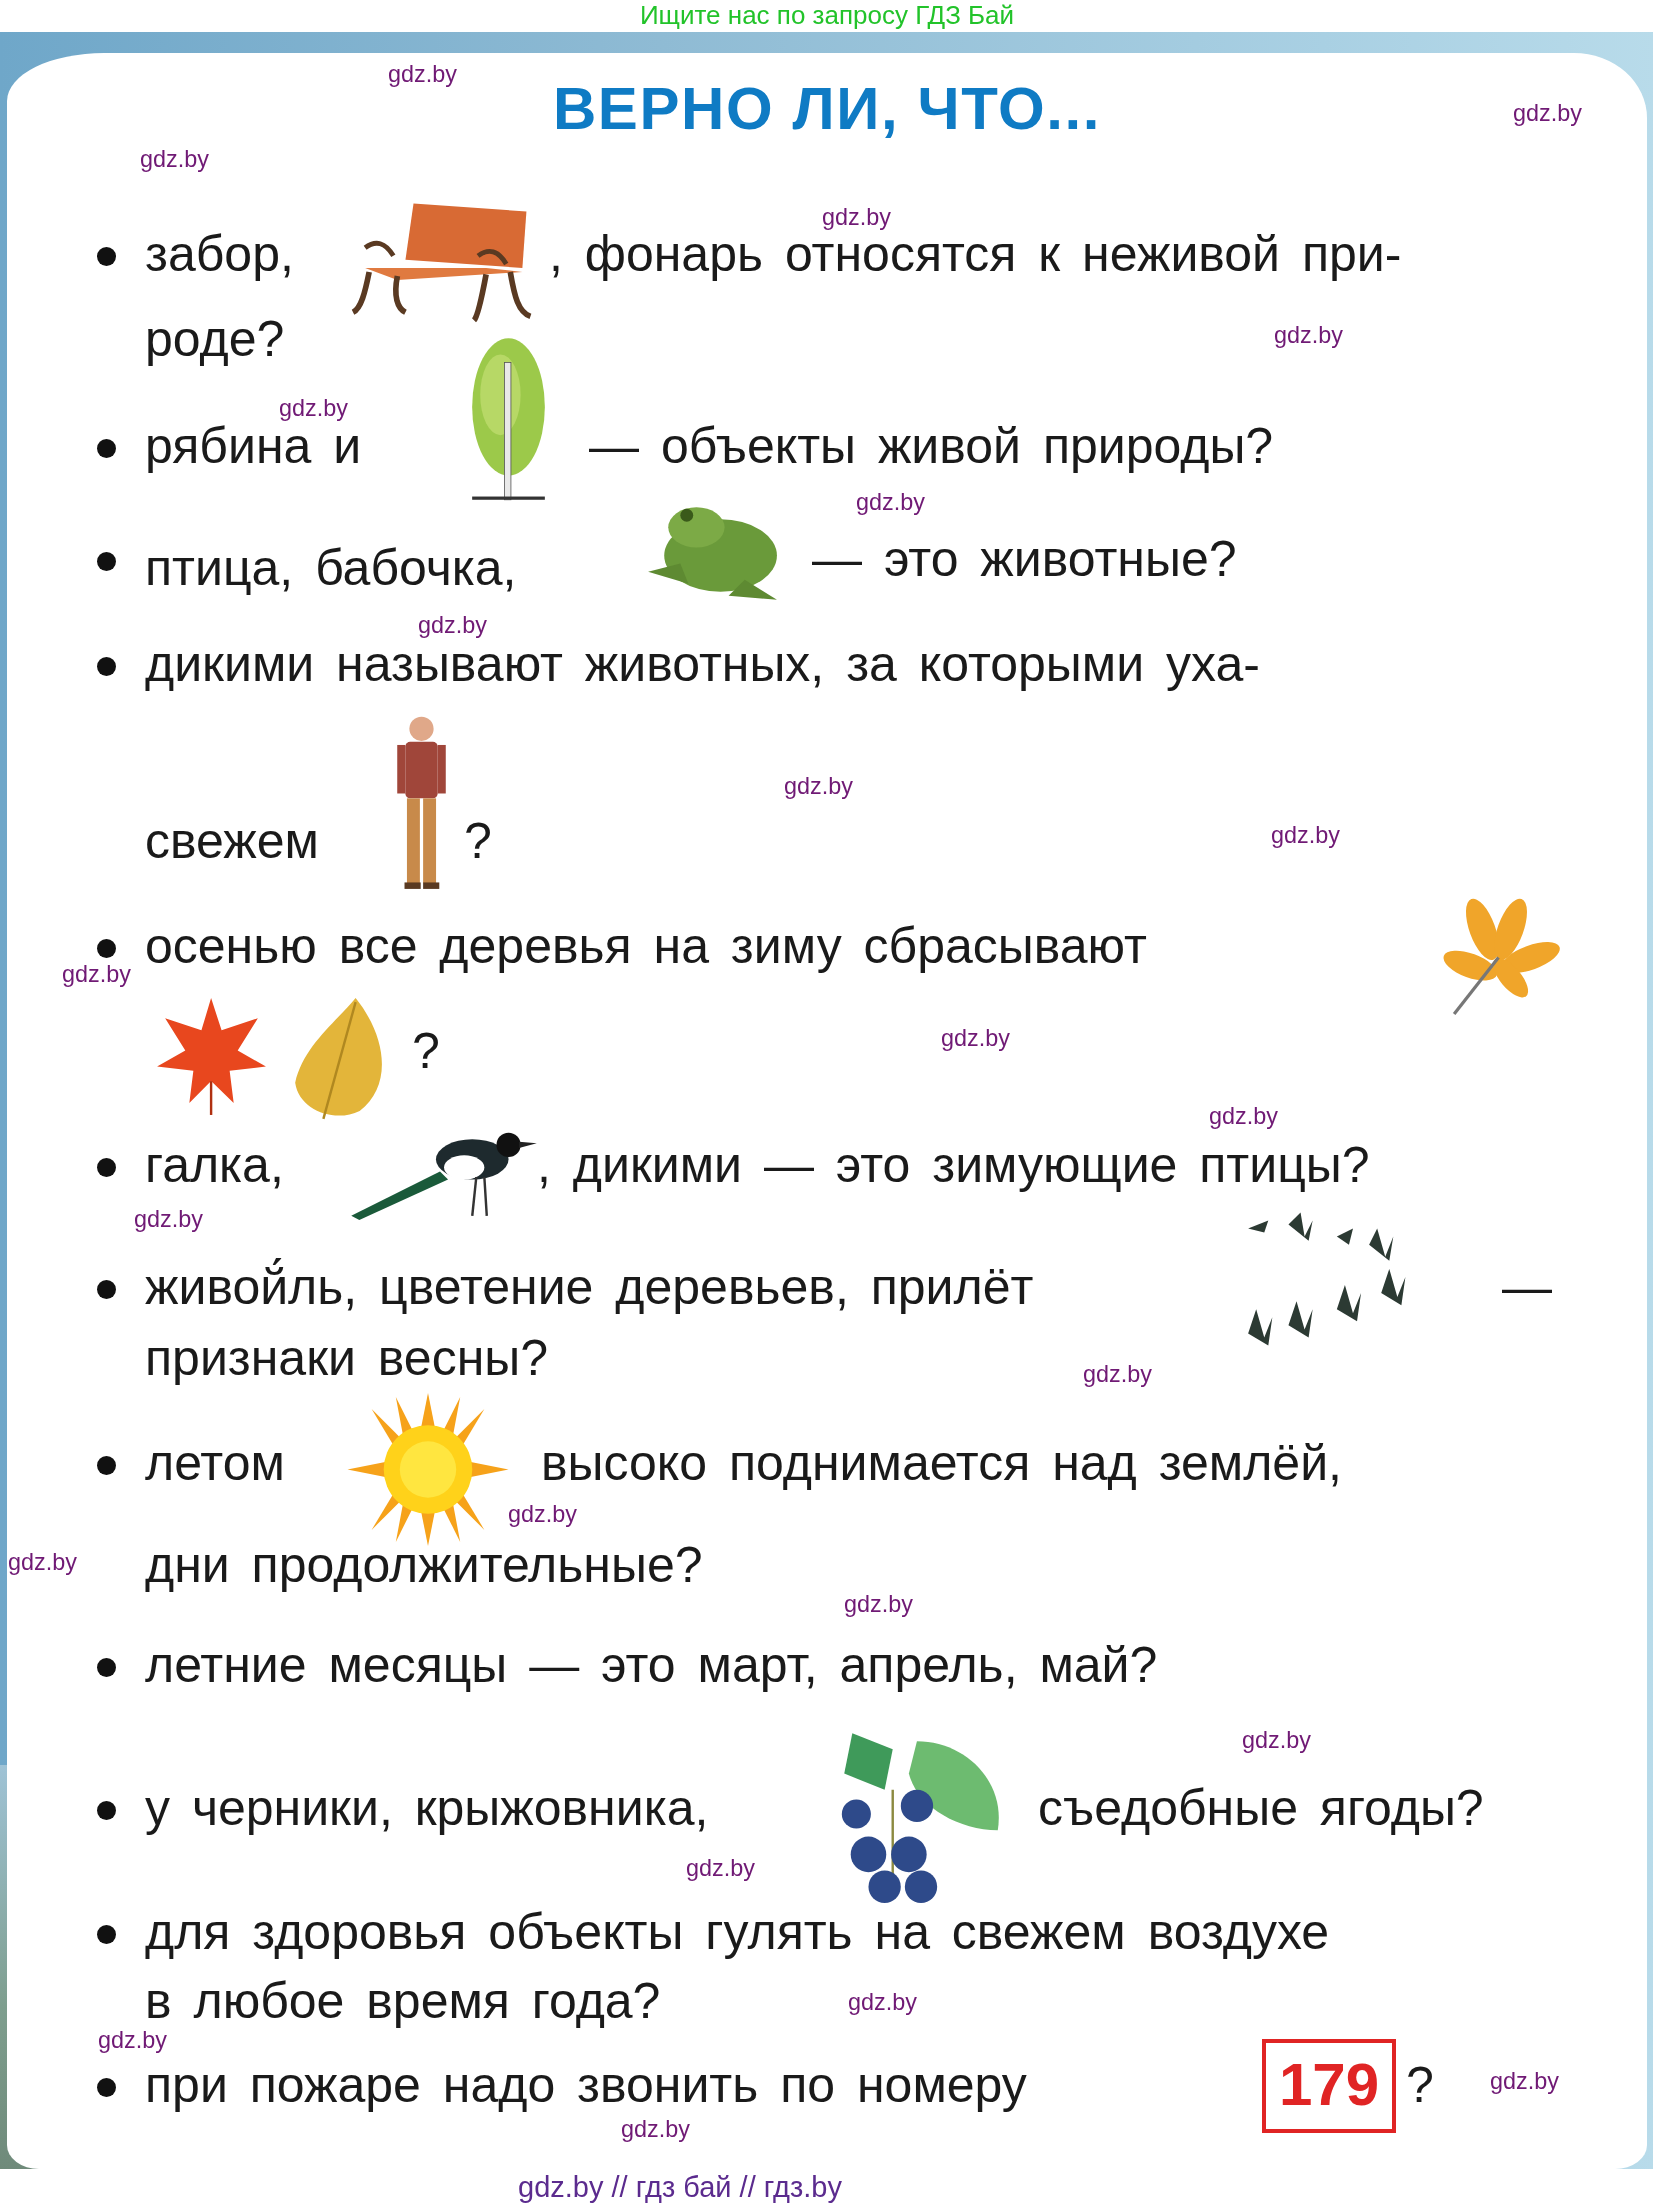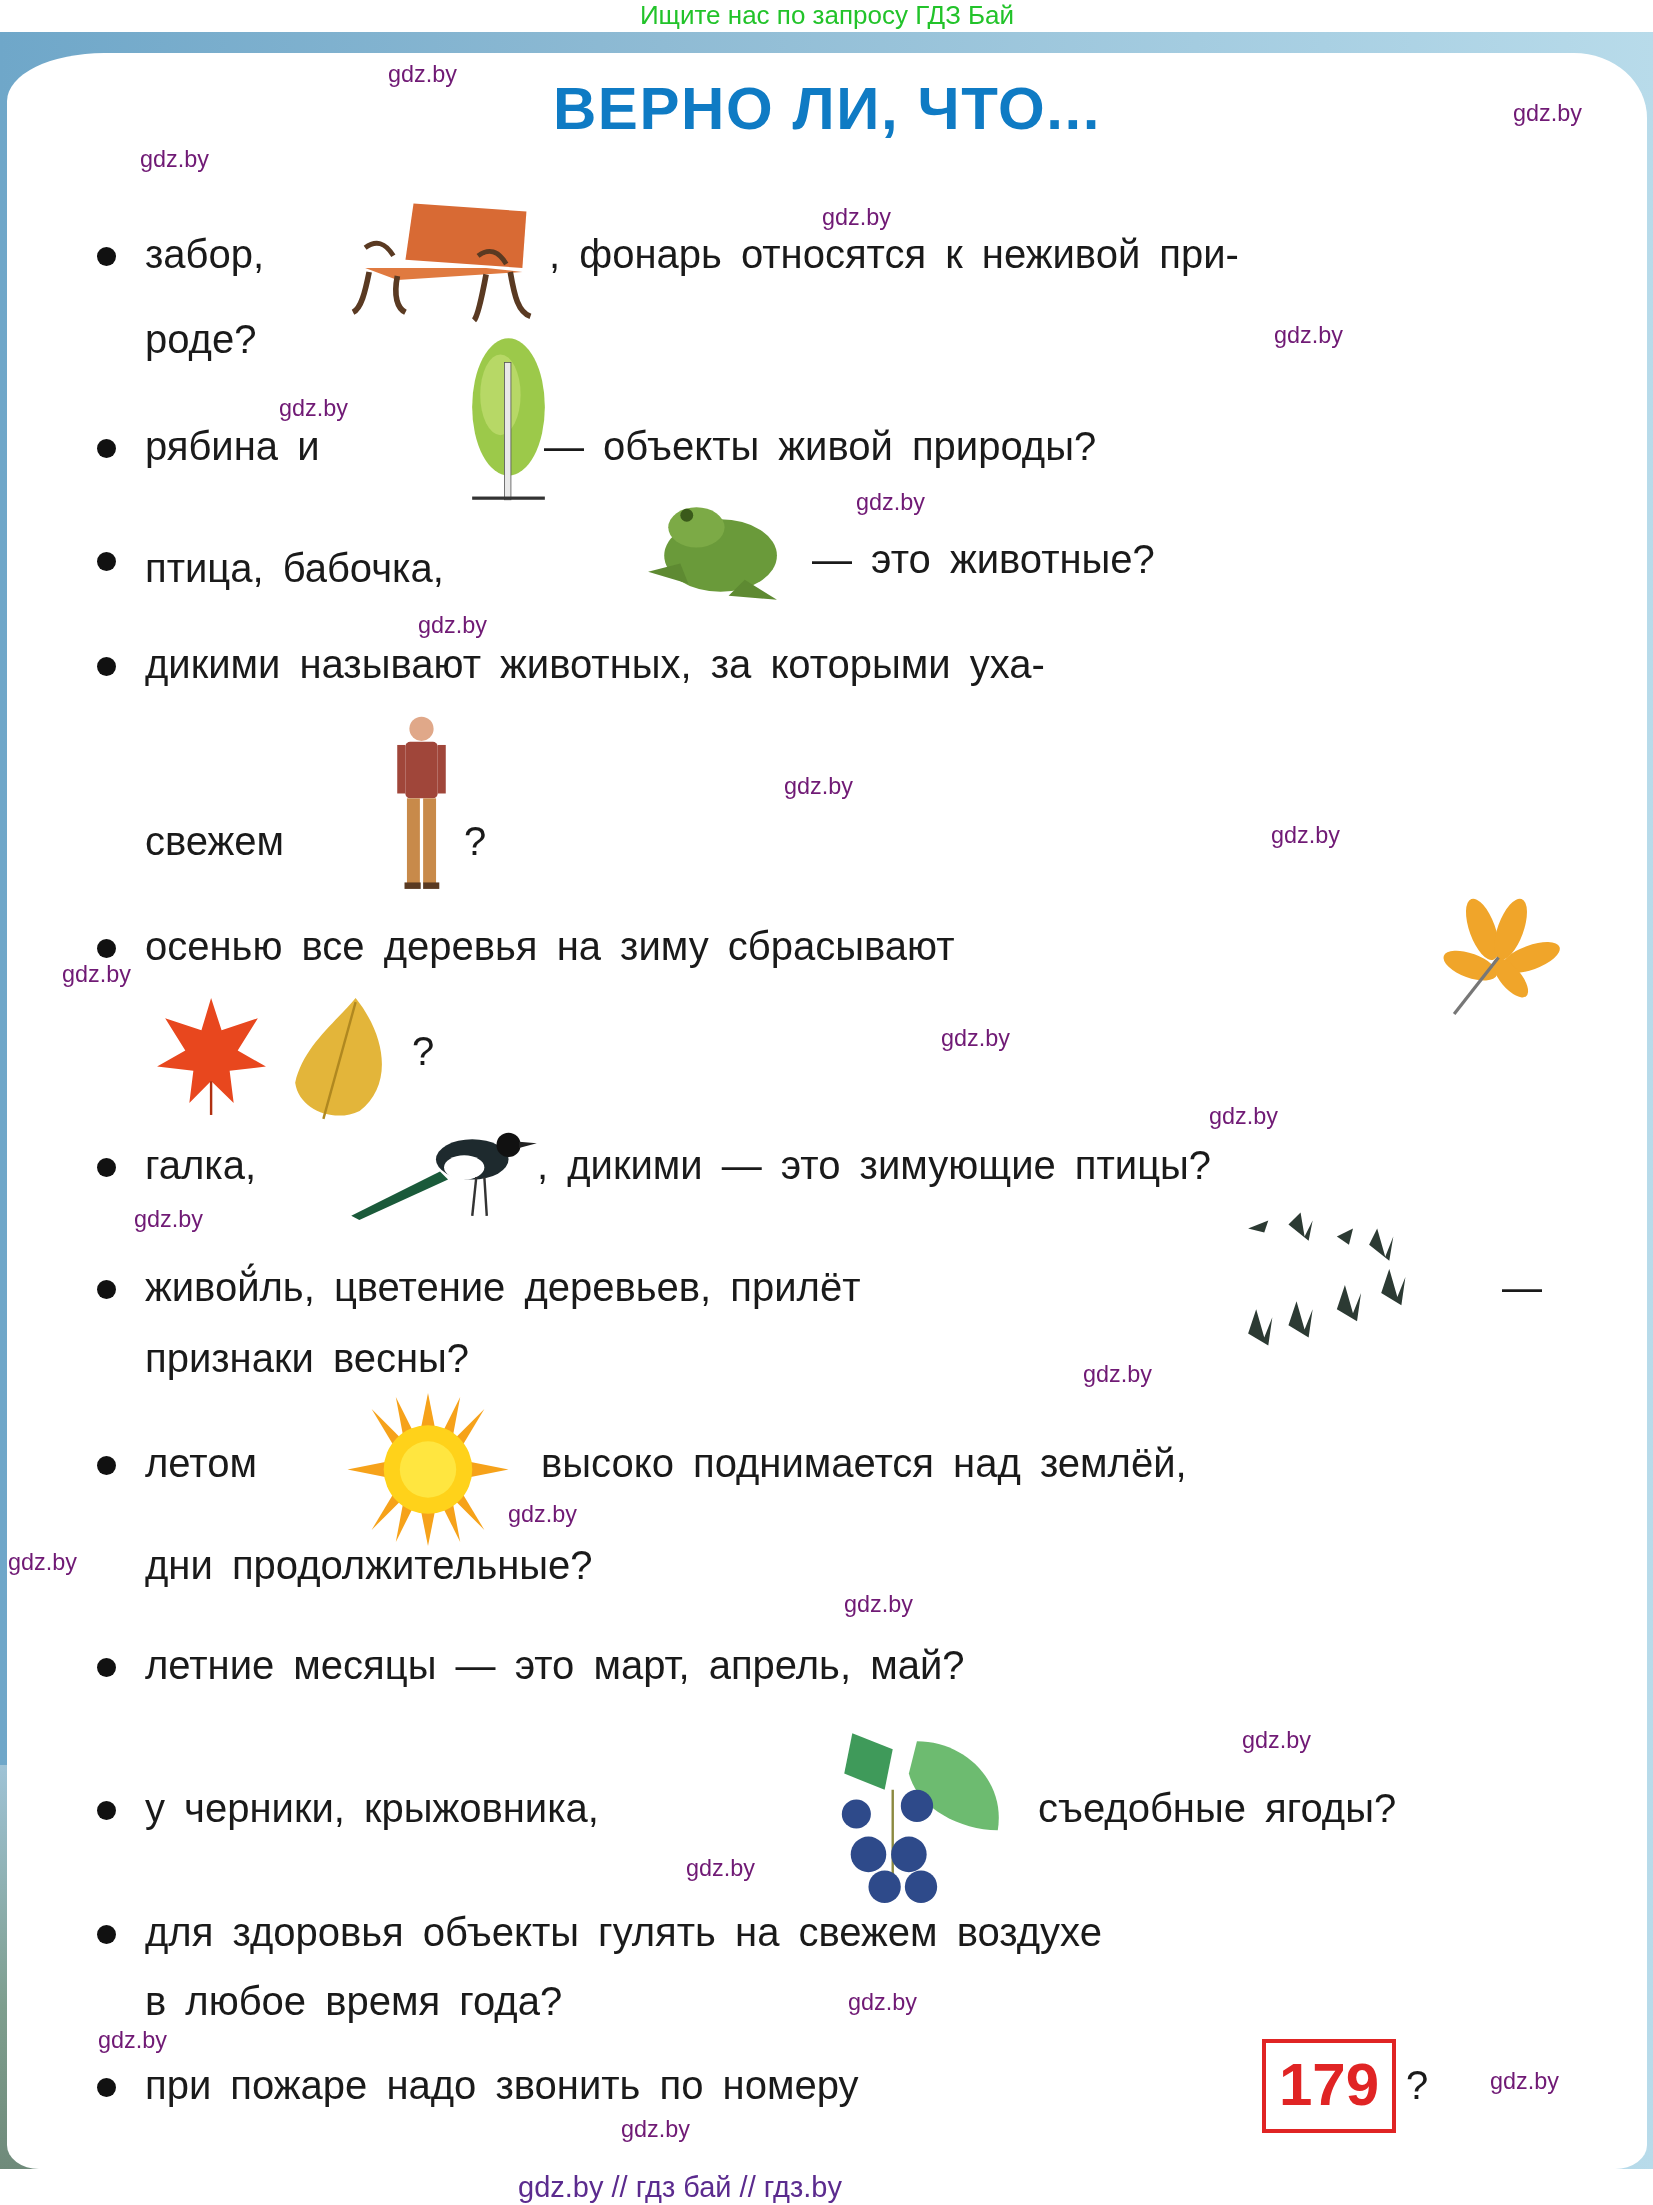--- a/index.html
+++ b/index.html
@@ -30,21 +30,21 @@
     border-bottom-right-radius:32px 24px;
   }
   .title {
     position:absolute; left:0; width:1654px; top:74px; text-align:center;
     color:#0f7bc4; font-weight:bold; font-size:60px; letter-spacing:1.6px;
   }
   .wm {
     position:absolute; font-size:23.4px; color:#701a75; white-space:nowrap;
   }
   .line {
-    position:absolute; left:145px; font-size:40px; color:#1a1a1a; white-space:nowrap;
+    position:absolute; left:145px; font-size:50px; color:#1a1a1a; white-space:nowrap;
     line-height:65px; word-spacing:8px;
   }
   .bullet {
     position:absolute; left:97px; width:19.4px; height:19.4px; border-radius:50%; background:#111;
   }
   .pic { position:absolute; overflow:hidden; }
   .box101 {
     position:absolute; left:1262px; top:2039px; width:134px; height:94px;
     border:4.8px solid #e02424; box-sizing:border-box;
     color:#e02424; font-weight:bold; font-size:60px; text-align:center; line-height:84px;
@@ -111,21 +111,21 @@
 <div class="bullet" style="top:439px"></div>
 <div class="line" style="top:414px">рябина и</div>
 <div class="pic" style="left:456px;top:330px;width:105px;height:178px">
   <svg width="105" height="178" viewBox="0 0 130 220">
     <ellipse cx="65" cy="95" rx="45" ry="85" fill="#9cc94a"></ellipse>
     <ellipse cx="55" cy="80" rx="25" ry="50" fill="#b7d866"></ellipse>
     <rect x="60" y="40" width="8" height="170" fill="#e9e9e9" stroke="#555" stroke-width="1"></rect>
     <rect x="20" y="206" width="90" height="4" fill="#333"></rect>
   </svg>
 </div>
-<div class="line" style="top:414px;left:544px">— объекты живой природы?</div>
+<div class="line" style="top:414px;left:589px">— объекты живой природы?</div>
 
 <div class="bullet" style="top:552px"></div>
 <div class="line" style="top:536px">птица, бабочка,</div>
 <div class="pic" style="left:632px;top:483px;width:153px;height:129px">
   <svg width="153" height="129" viewBox="0 0 190 160">
     <ellipse cx="110" cy="90" rx="70" ry="45" fill="#6a9a3a"></ellipse>
     <ellipse cx="80" cy="55" rx="35" ry="25" fill="#7caa46"></ellipse>
     <circle cx="68" cy="40" r="8" fill="#3a5a1a"></circle>
     <path d="M20,110 L60,100 L70,125 Z" fill="#5e8a32"></path>
     <path d="M140,120 L180,145 L120,140 Z" fill="#5e8a32"></path>

